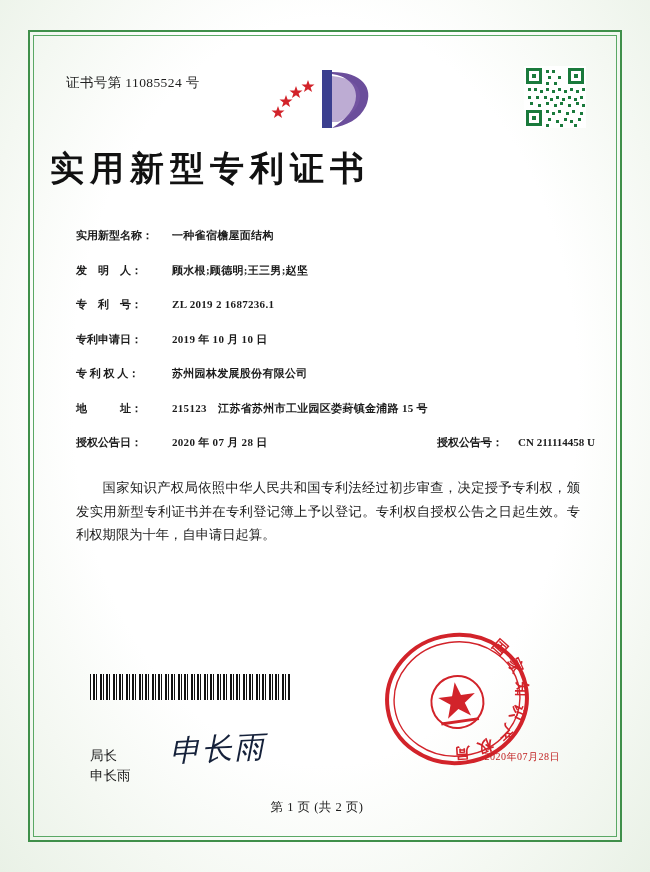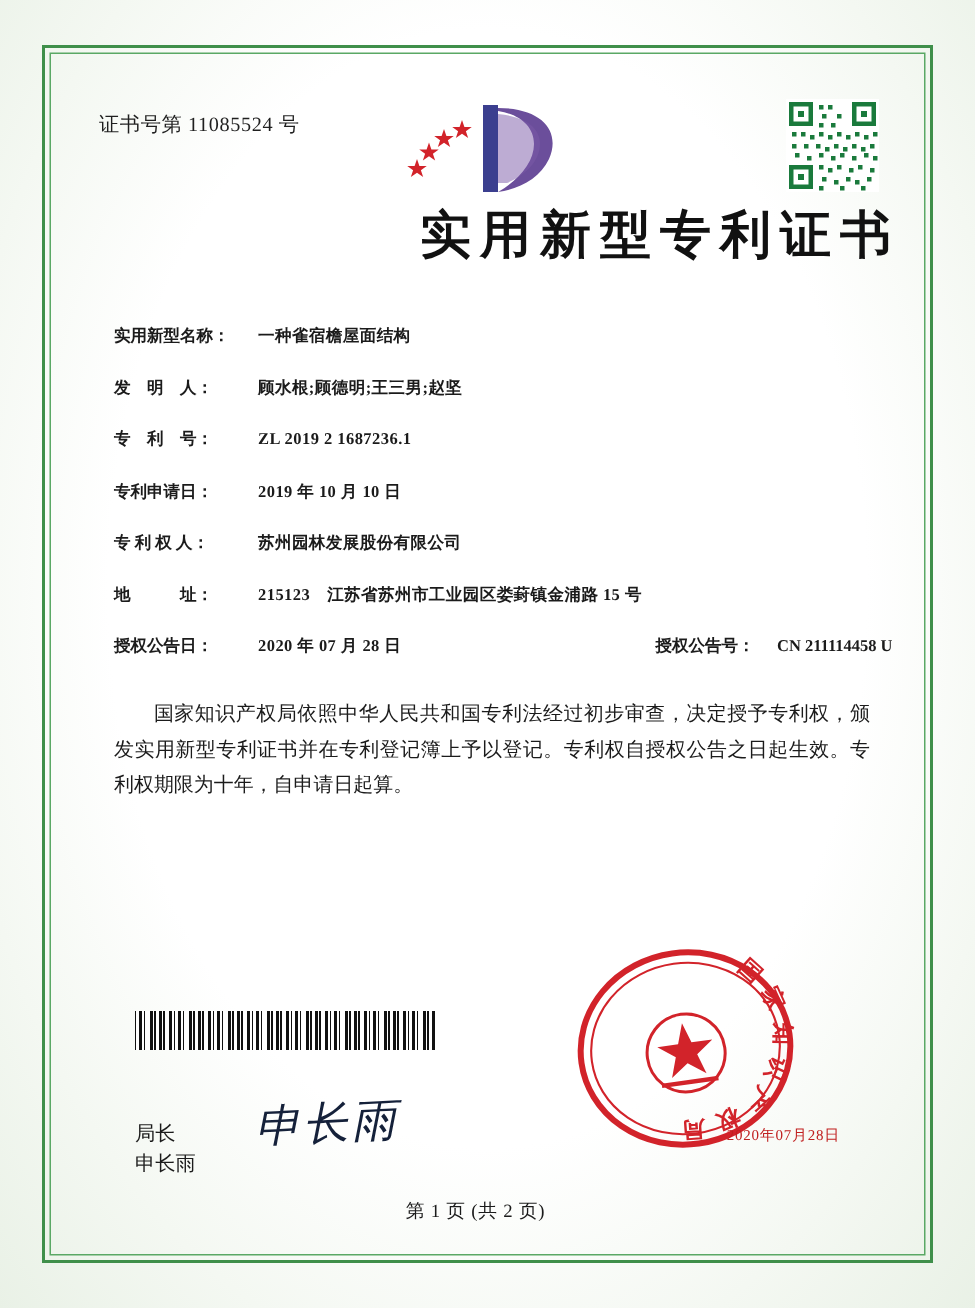--- a/index.html
+++ b/index.html
@@ -65,22 +65,22 @@
   }
   .qr {
     position: absolute;
     right: 14px;
     top: 14px;
     width: 62px;
     height: 62px;
   }
 
   .title {
-    margin-top: 2px;
-    text-align: right;
+    margin-top: 14px;
+    text-align: left;
     font-family: "DejaVu Serif", "Liberation Serif", serif;
     font-size: 34px;
     font-weight: bold;
     letter-spacing: 6px;
     color: #111111;
   }
 
   .fields {
     margin-top: 36px;
     padding-left: 26px;

